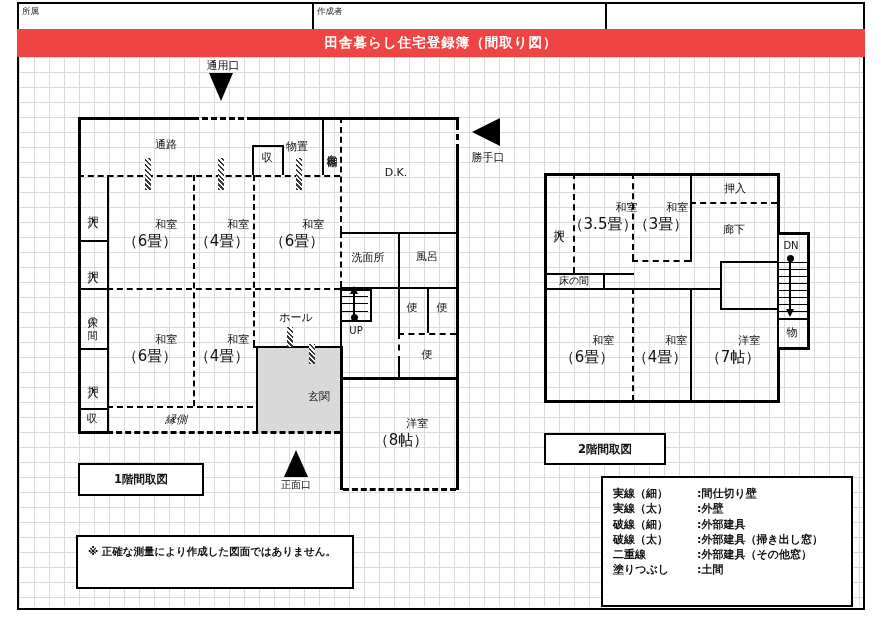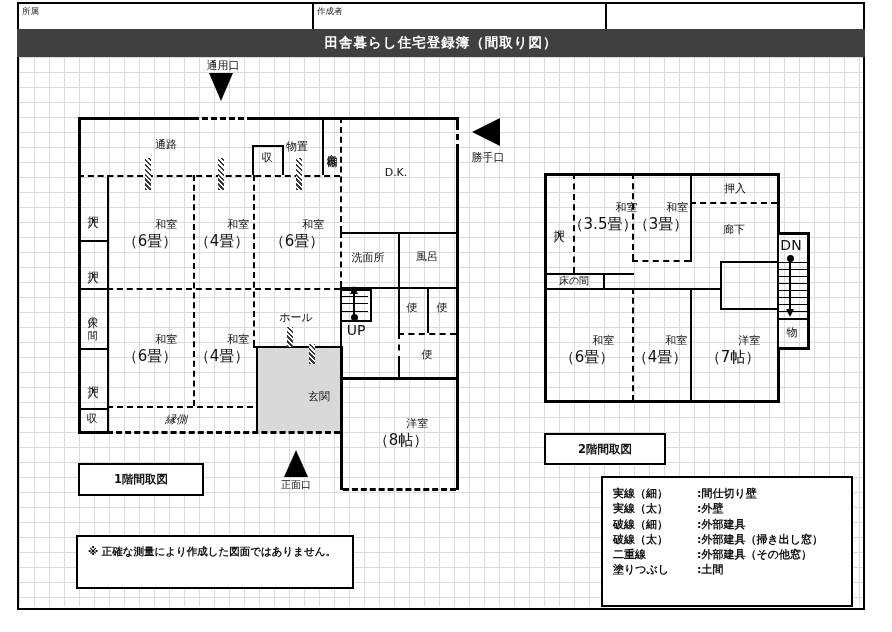--- a/index.html
+++ b/index.html
@@ -1,38 +1,38 @@
 <!DOCTYPE html>
 <html><head>
 <meta charset="utf-8">
 <style>
   html,body{margin:0;padding:0;background:#fff;}
   .page{position:relative;width:892px;height:632px;background:#fff;overflow:hidden;
         font-family:"DejaVu Sans","Liberation Sans",sans-serif;color:#111;}
   .frame{position:absolute;left:17px;top:2px;width:844px;height:604px;border:2px solid #000;}
-  .titlebar{position:absolute;left:17px;top:29px;width:848px;height:28px;background:#404040;
+  .titlebar{position:absolute;left:17px;top:29px;width:848px;height:28px;background:#ef4444;
             display:flex;align-items:center;justify-content:center;}
   .titlebar span{color:#fff;font-weight:bold;font-size:13.5px;letter-spacing:1px;}
   .hcell-label{position:absolute;font-size:8.5px;color:#222;}
   .gridp{position:absolute;left:19px;top:57px;width:844px;height:549px;
     background-image:
       repeating-linear-gradient(to right,#dadada 0 1px,transparent 1px 15px),
       repeating-linear-gradient(to bottom,#dadada 0 1px,transparent 1px 15px);}
   
   .w{position:absolute;background:#000;}
   .d2h{position:absolute;height:0;border-top:2px dashed #000;}
   .d3h{position:absolute;height:0;border-top:3px dashed #000;}
   .d2v{position:absolute;width:0;border-left:2px dashed #000;}
   .d3v{position:absolute;width:0;border-left:3px dashed #000;}
   .t1h{position:absolute;height:1px;background:#000;}
   
   .lbl{position:absolute;transform:translate(-50%,-50%);font-size:11px;line-height:1.25;
        white-space:nowrap;text-align:right;color:#111;}
   .lbl .sz{font-size:15px;}
-  .sm{font-size:14px;}
+  .sm{font-size:10px;}
   .vert{writing-mode:vertical-rl;text-orientation:upright;letter-spacing:1px;}
   .fill{position:absolute;background:#d9d9d9;}
   .hatch{position:absolute;background:repeating-linear-gradient(45deg,#3a3a3a 0 1.5px,#fdfdfd 1.5px 3.5px);}
   .box{position:absolute;background:#fff;border:2px solid #000;display:flex;align-items:center;
        justify-content:center;font-size:11.5px;font-weight:bold;}
   .tri-down{position:absolute;width:0;height:0;border-left:12px solid transparent;
             border-right:12px solid transparent;border-top:28px solid #000;}
   .tri-up{position:absolute;width:0;height:0;border-left:12px solid transparent;
           border-right:12px solid transparent;border-bottom:27px solid #000;}
   .tri-left{position:absolute;width:0;height:0;border-top:14px solid transparent;

